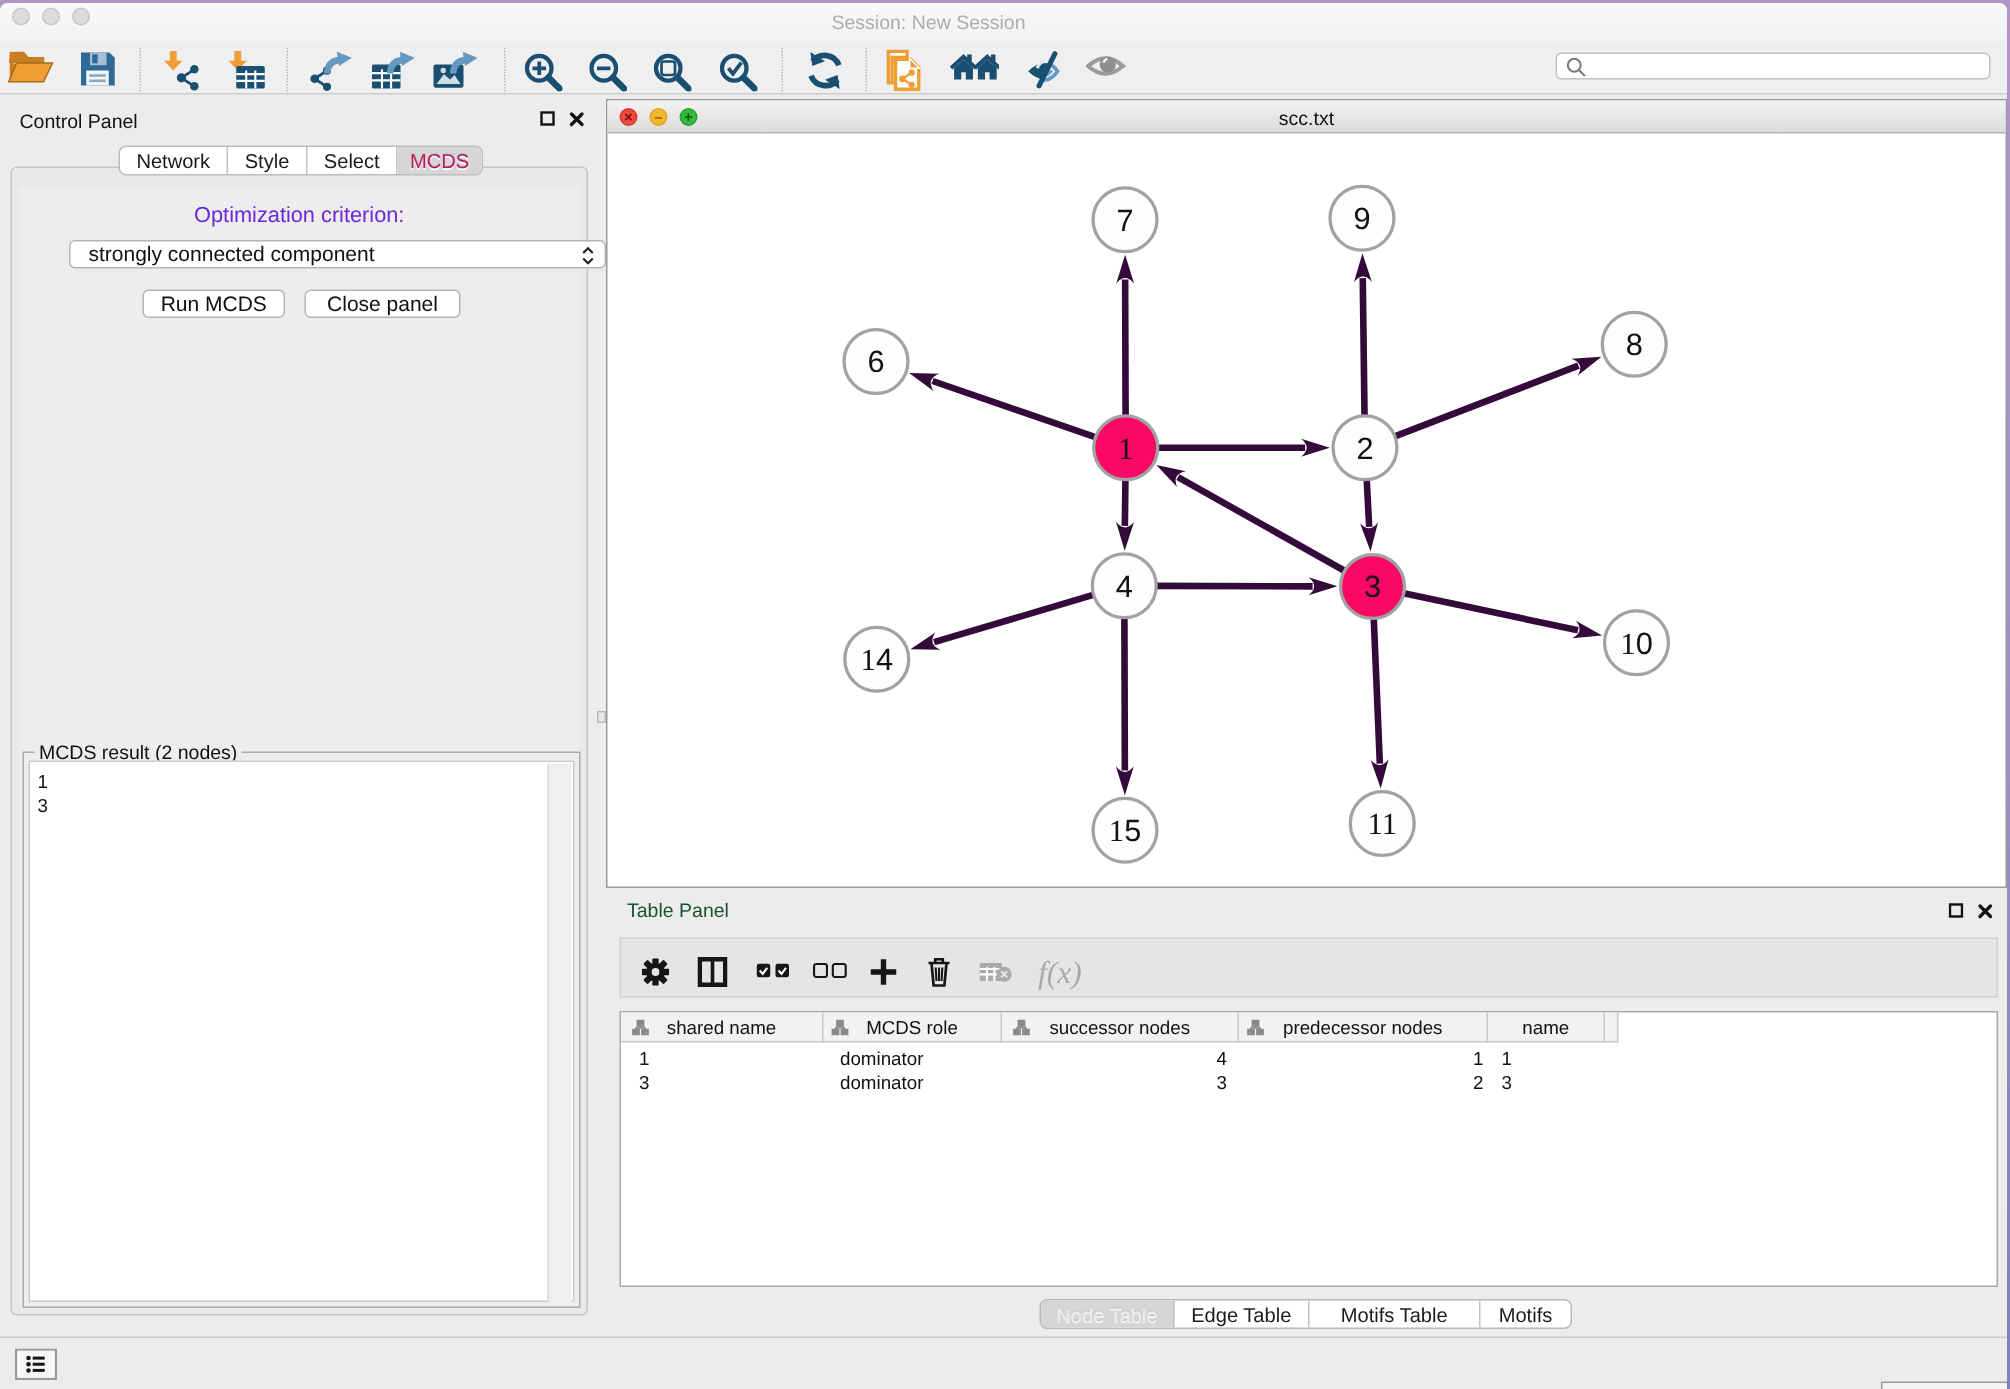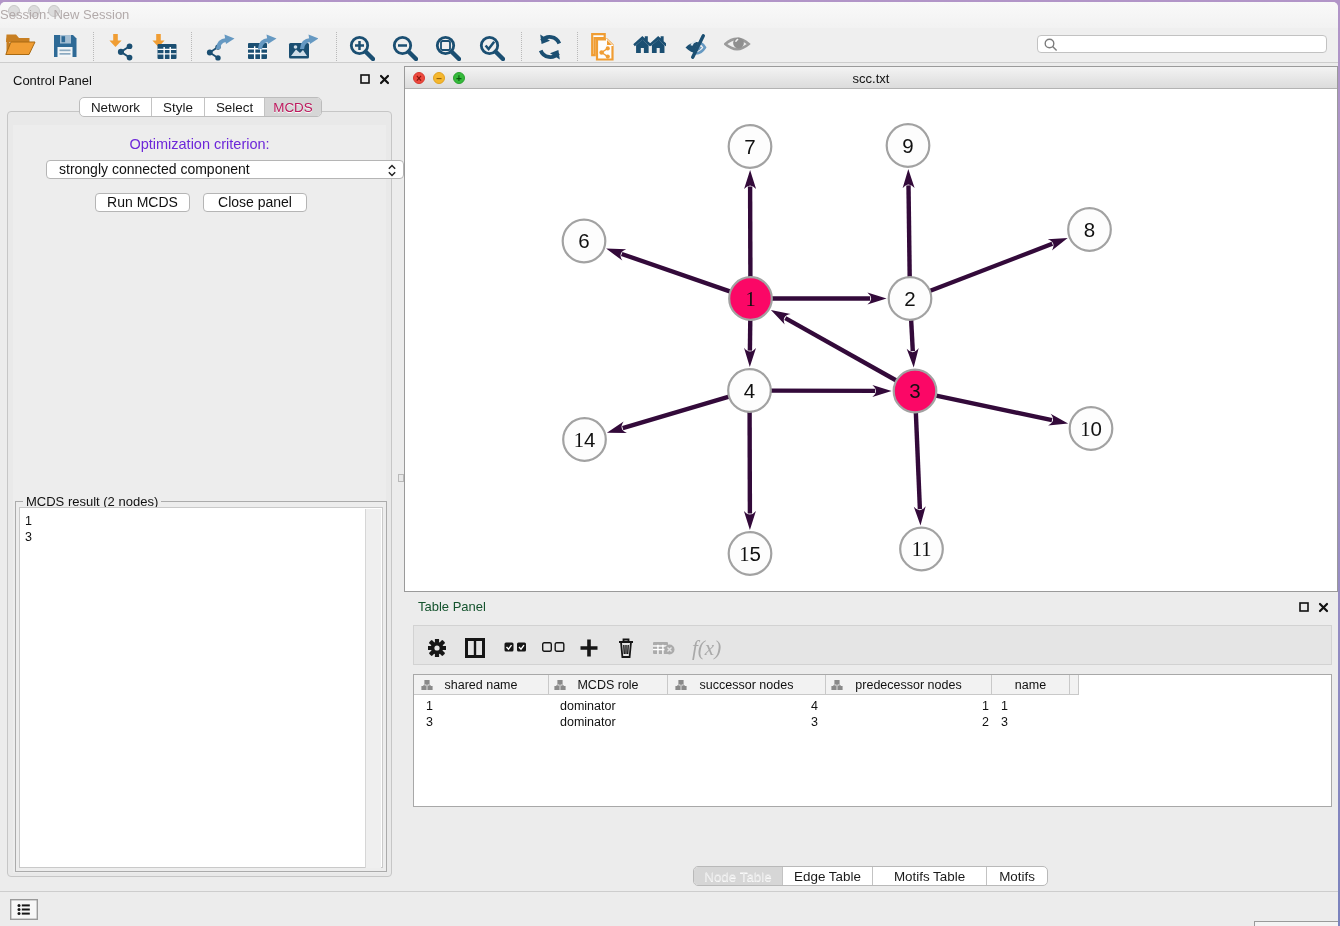--- a/index.html
+++ b/index.html
@@ -6,21 +6,21 @@
 html,body { width:1340px; height:926px; overflow:hidden; }
 body { background:linear-gradient(180deg,#b295c8 0%,#9d8fc4 55%,#7a82bd 100%);
   font-family:"Liberation Sans", sans-serif; }
 #app { position:absolute; left:0; top:2px; width:1338px; height:924px;
   background:#ececec; border-radius:5px 5px 0 0; overflow:hidden; }
 
 #titlebar { position:absolute; left:0; top:0; width:1338px; height:26px;
   background:linear-gradient(#f9f9f9,#f2f2f2); border-radius:5px 5px 0 0; }
 .tl { position:absolute; top:2.5px; width:12px; height:12px; border-radius:50%;
   background:#dcdcdc; border:1px solid #c7c7c7; }
-#wtitle { position:absolute; top:5px; left:0; width:1238px; 
+#wtitle { position:absolute; top:5px; left:0; width:1238px; text-align:center;
   font-size:13px; color:#b2aaaa; }
 
 #toolbar { position:absolute; left:0; top:26px; width:1338px; height:35px;
   background:#efefef; border-bottom:1px solid #cdcdcd; }
 .sep { position:absolute; top:4px; height:29px; width:0;
   border-left:1px dotted #b9b9b9; }
 .ticon { position:absolute; top:31px; }
 #searchbox { position:absolute; left:1037px; top:6.5px; width:290px; height:18.5px;
   background:#fff; border:1px solid #c2c2c2; border-radius:4px; }
 
@@ -59,21 +59,21 @@
 #gtitle { position:absolute; left:0; top:0; width:932px; height:22px;
   background:linear-gradient(#f3f3f3,#dcdcdc); border-bottom:1px solid #b3b3b3; }
 #gtitle span { position:absolute; top:4px; left:0; width:932px; text-align:center;
   font-size:13px; color:#111; }
 .gl { position:absolute; top:5px; width:12px; height:12px; border-radius:50%;
   font-size:10px; font-weight:bold; text-align:center; line-height:11px; }
 
 #tp-title { position:absolute; left:418px; top:597px; font-size:13px; color:#14532d; }
 #tp-toolbar { position:absolute; left:413px; top:623px; width:919px; height:40px;
   background:#e5e5e5; border:1px solid #d2d2d2; }
-#ttable { position:absolute; left:413px; top:672px; width:919px; height:133px;
+#ttable { position:absolute; left:413px; top:672px; width:919px; height:184px;
   background:#fff; border:1px solid #a8a8a8; }
 #thead { position:absolute; left:0; top:0; width:665px; height:20px;
   background:#f2f2f2; border-bottom:1px solid #c9c9c9; }
 .th { position:absolute; top:0; height:20px; border-right:1px solid #c9c9c9;
   font-size:12.5px; color:#111; text-align:center; line-height:20px; }
 .td { position:absolute; font-size:12.5px; color:#111; }
 
 #btabs { position:absolute; left:693px; top:864px; height:20px; display:flex;
   border:1px solid #b9b9b9; border-radius:5px; overflow:hidden; background:#fff; }
 

